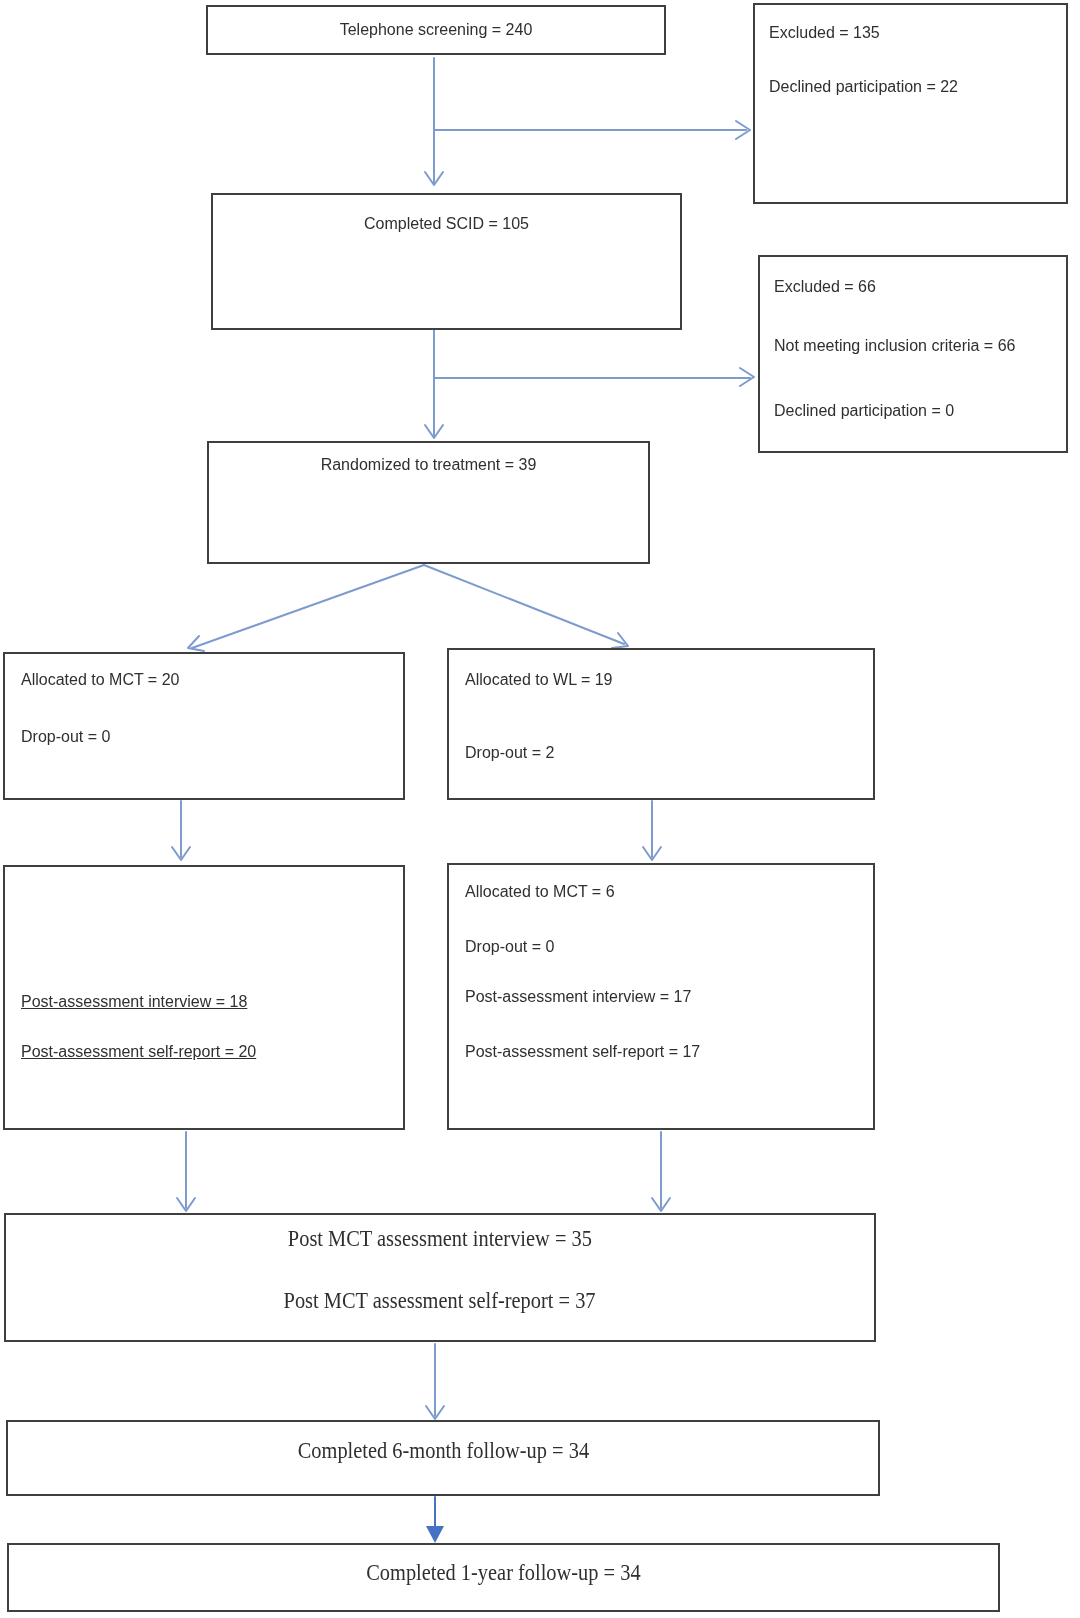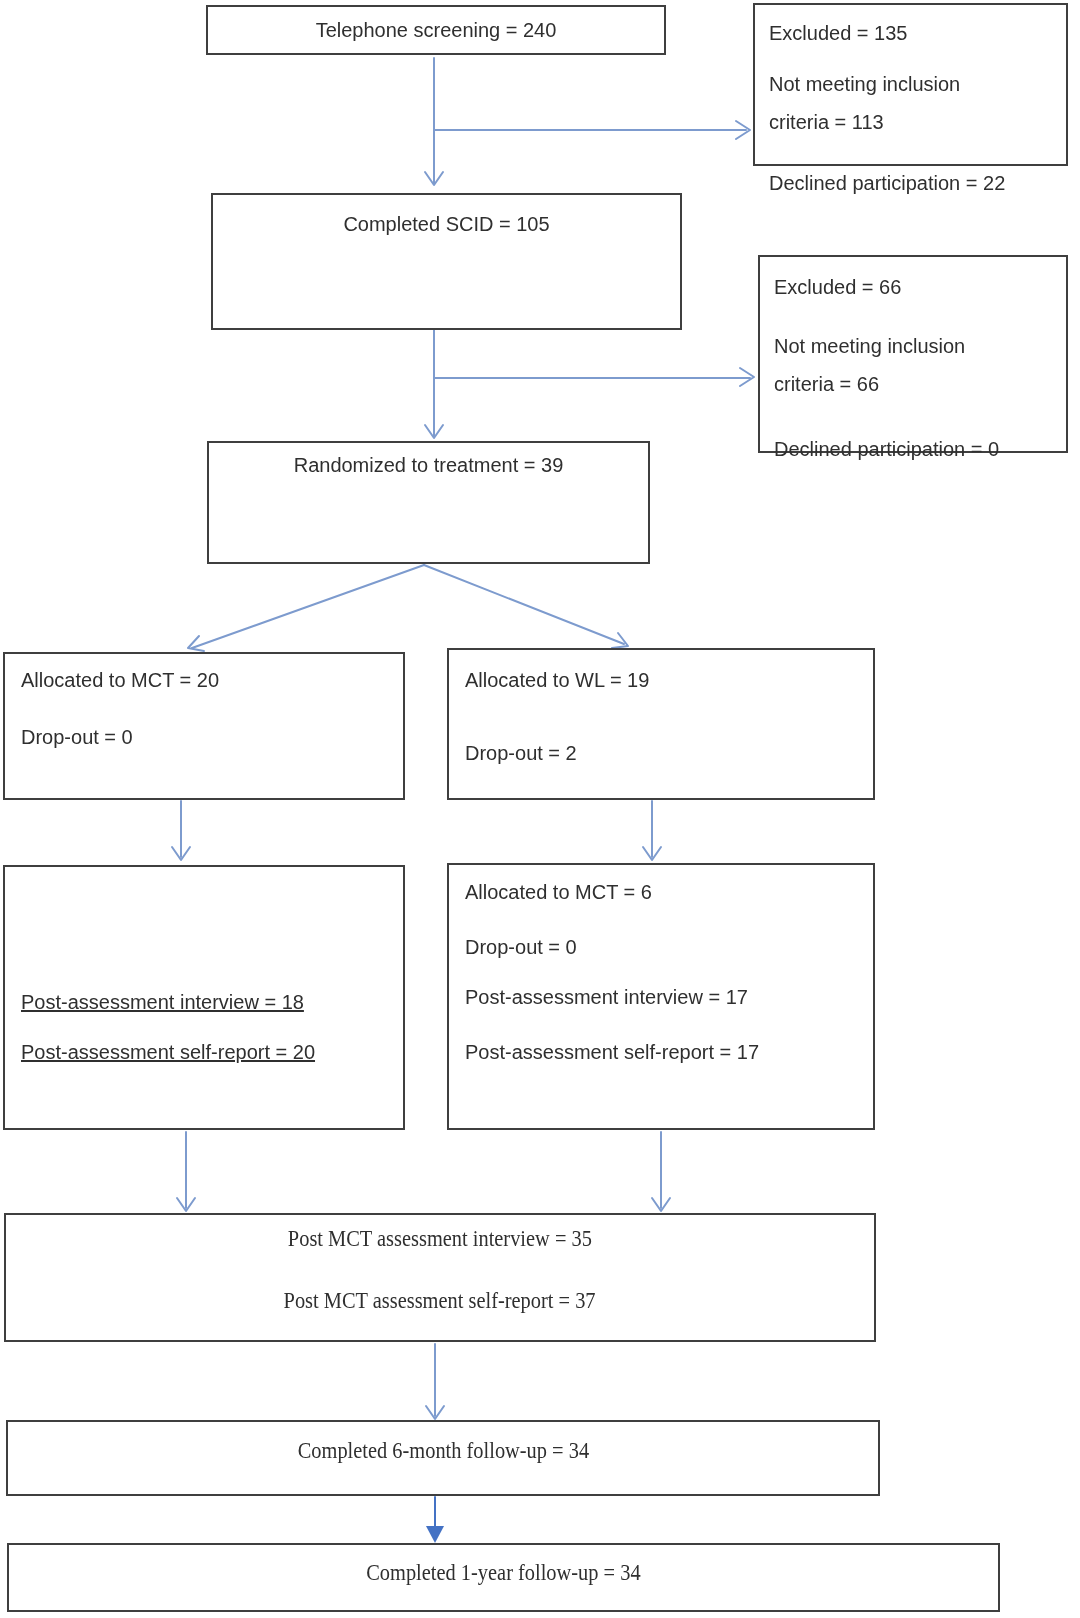--- a/index.html
+++ b/index.html
@@ -22,21 +22,21 @@
     stroke-linecap:round;
     stroke-linejoin:round;
   }
   .arrows polygon{ fill:var(--arrowFill,#4472c4); }
   .box{
     position:absolute;
     box-sizing:border-box;
     border:2px solid var(--border,#3f3f3f);
     background:#ffffff;
     z-index:1;
-    font-size:20px;
+    font-size:16px;
     line-height:24px;
   }
   .line{white-space:nowrap;}
   .wrapline{width:252px;line-height:38px;white-space:normal;}
   .hcenter{text-align:center;}
   .narrow .line span{display:inline-block;transform:scaleX(0.85);transform-origin:50% 50%;}
   .narrow{font-size:24px;font-family:Liberation Serif, serif;}
   .vcenter{display:flex;align-items:center;justify-content:center;}
 </style>
 </head>
@@ -80,23 +80,22 @@
     <polyline points="426,1406 435,1419 444,1406"></polyline>
 
     <line x1="435" y1="1497" x2="435" y2="1530" style="stroke:var(--arrowFill,#4472c4)"></line>
     <polygon points="426,1526 444,1526 435,1543"></polygon>
   </svg>
 
   <div class="box vcenter" style="left:206px;top:5px;width:460px;height:50px;">
     <div class="line">Telephone screening = 240</div>
   </div>
 
-  <div class="box" style="left:753px;top:3px;width:315px;height:163px;padding:16px 0 0 14px;">
+  <div class="box" style="left:753px;top:3px;width:315px;height:201px;padding:16px 0 0 14px;">
     <div class="line">Excluded = 135</div>
-    <div class="wrapline" style="margin-top:20px;">Not meeting inclusion criteria = 113</div>
     <div class="line" style="margin-top:30px;">Declined participation = 22</div>
   </div>
 
   <div class="box hcenter" style="left:211px;top:193px;width:471px;height:137px;padding-top:17px;">
     <div class="line">Completed SCID = 105</div>
   </div>
 
   <div class="box" style="left:758px;top:255px;width:310px;height:198px;padding:18px 0 0 14px;">
     <div class="line">Excluded = 66</div>
     <div class="wrapline" style="margin-top:28px;">Not meeting inclusion criteria = 66</div>

